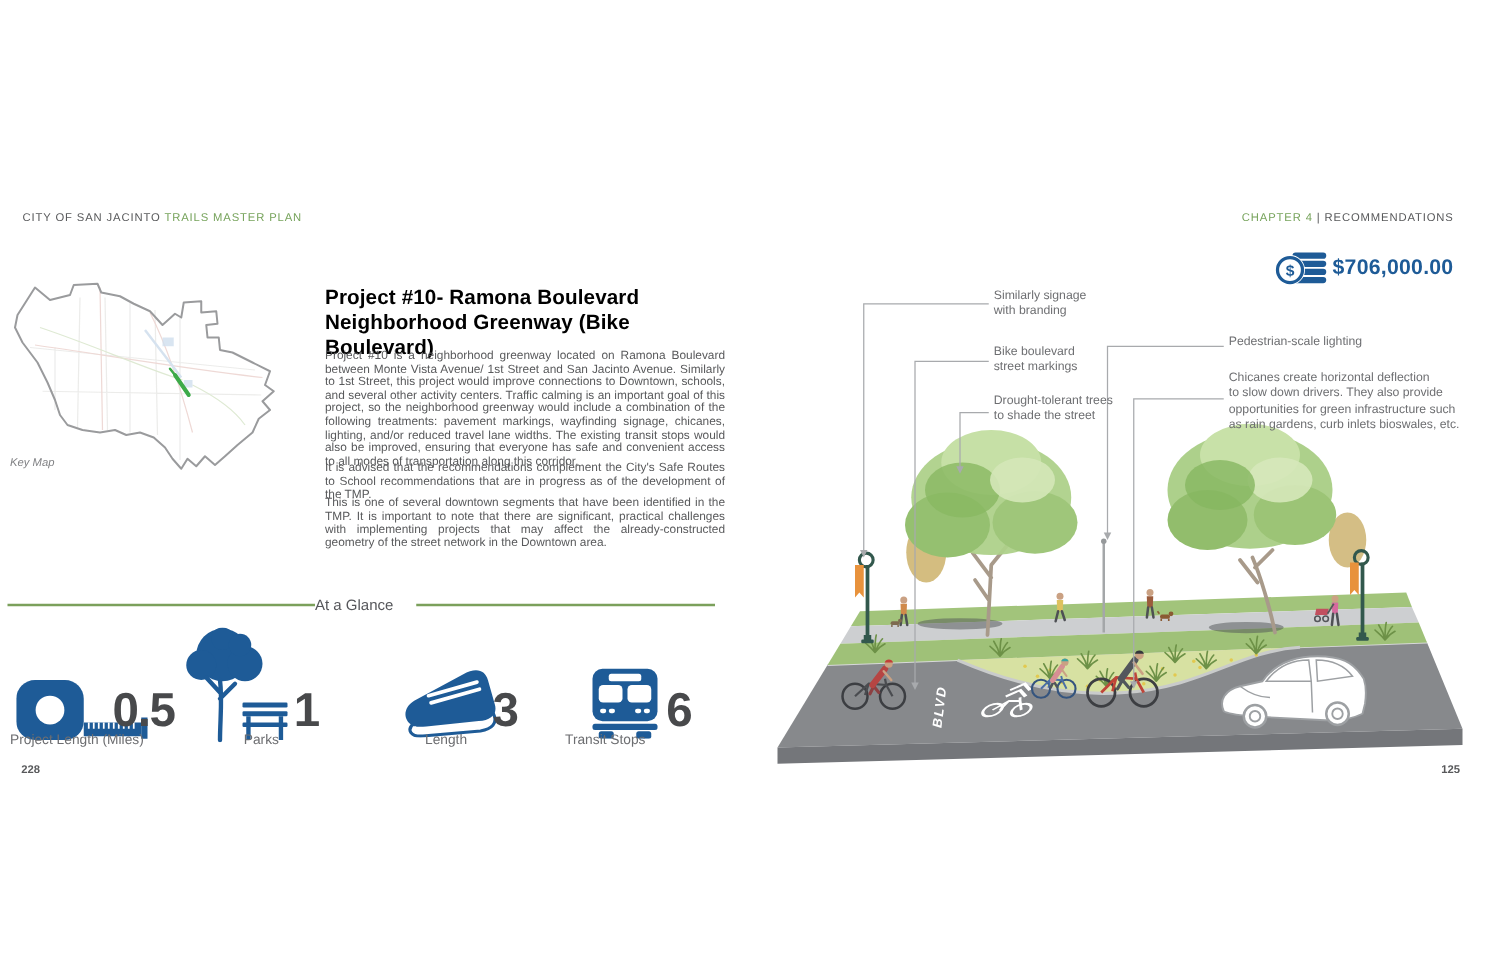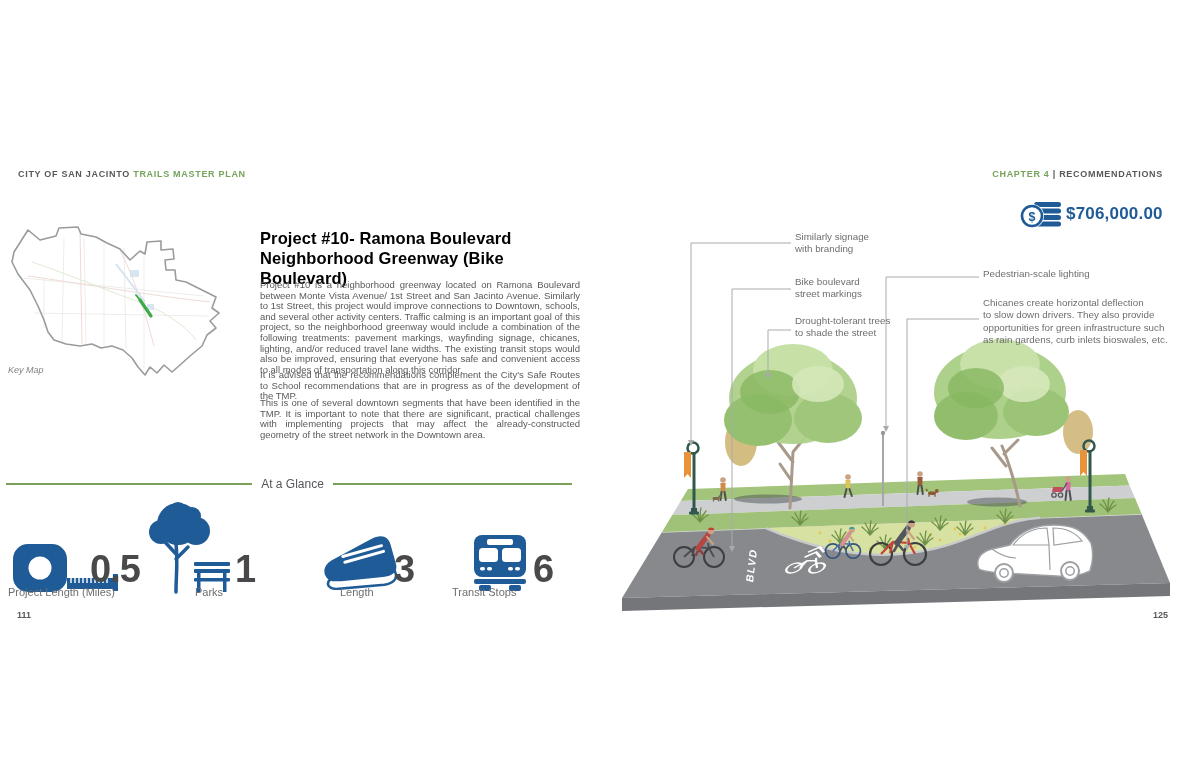--- a/index.html
+++ b/index.html
@@ -1,19 +1,19 @@
 <!DOCTYPE html>
 <html><head>
 <meta charset="utf-8">
 <style>
   html,body{margin:0;padding:0}
   body{width:1200px;height:771px;position:relative;background:#fff;overflow:hidden;
        font-family:"Liberation Sans",sans-serif;}
   .abs{position:absolute}
-  .hdr{font-size:9px;font-weight:bold;letter-spacing:.7px;color:#57585a;white-space:nowrap}
+  .hdr{font-size:9px;font-weight:normal;letter-spacing:.7px;color:#57585a;white-space:nowrap}
   .hdr .green{color:#76a35b}
   .title{font-size:16.5px;line-height:20px;font-weight:bold;color:#000000;white-space:pre-line;letter-spacing:.1px}
   .para{width:320px;font-size:9.5px;line-height:10.6px;color:#58595b;text-align:justify}
   .callout{font-size:9.8px;line-height:12.3px;color:#6d6e71;white-space:pre-line}
   .statnum{font-size:38px;font-weight:bold;color:#48494b;letter-spacing:-1px}
   .statlabel{font-size:11px;color:#6d6e71;white-space:nowrap}
   .pagenum{font-size:9px;font-weight:bold;color:#58595b}
   .divider-line{height:2px;background:#7ba05b}
   .glance{font-size:12px;color:#55565a;white-space:nowrap}
   .cost{font-size:17px;font-weight:bold;color:#1e5b97;letter-spacing:.2px}
@@ -42,21 +42,21 @@
 </svg>
 <div class="abs keymap-label" style="left:8px;top:365px">Key Map</div>
 
 <div class="abs title" style="left:260px;top:228px;width:330px">Project #10- Ramona Boulevard
 Neighborhood Greenway (Bike Boulevard)</div>
 <div class="abs para" style="left:260px;top:280px">Project #10 is a neighborhood greenway located on Ramona Boulevard between Monte Vista Avenue/ 1st Street and San Jacinto Avenue. Similarly to 1st Street, this project would improve connections to Downtown, schools, and several other activity centers. Traffic calming is an important goal of this project, so the neighborhood greenway would include a combination of the following treatments: pavement markings, wayfinding signage, chicanes, lighting, and/or reduced travel lane widths. The existing transit stops would also be improved, ensuring that everyone has safe and convenient access to all modes of transportation along this corridor.</div>
 <div class="abs para" style="left:260px;top:370px">It is advised that the recommendations complement the City's Safe Routes to School recommendations that are in progress as of the development of the TMP.</div>
 <div class="abs para" style="left:260px;top:398px">This is one of several downtown segments that have been identified in the TMP. It is important to note that there are significant, practical challenges with implementing projects that may affect the already-constructed geometry of the street network in the Downtown area.</div>
 
 <div class="abs divider-line" style="left:6px;top:483px;width:246px"></div>
-<div class="abs glance" style="left:252px;top:477px;width:81px;text-align:center">At a Glance</div>
+<div class="abs glance" style="left:252px;top:477px;width:81px;">At a Glance</div>
 <div class="abs divider-line" style="left:333px;top:483px;width:239px"></div>
 
 <div>
   <svg class="abs" style="left:13px;top:544px" width="108" height="50" viewBox="0 0 108 50">
     <rect x="0" y="0" width="54" height="48" rx="15" fill="#1e5b97"></rect>
     <circle cx="27" cy="24" r="11.5" fill="#fff"></circle>
     <rect x="54" y="34" width="46" height="11" fill="#1e5b97"></rect>
     <g stroke="#fff" stroke-width="1.4">
       <path d="M58,34 v5 M62,34 v5 M66,34 v5 M70,34 v5 M74,34 v5 M78,34 v5 M82,34 v5 M86,34 v5 M90,34 v5 M94,34 v5"></path>
     </g>
@@ -111,21 +111,21 @@
     <rect x="36" y="34" width="5" height="3.5" rx="1.7" fill="#fff"></rect>
     <rect x="43" y="34" width="5" height="3.5" rx="1.7" fill="#fff"></rect>
     <rect x="2" y="46" width="52" height="5" rx="2" fill="#1e5b97"></rect>
     <rect x="7" y="52" width="12" height="6" rx="2" fill="#1e5b97"></rect>
     <rect x="37" y="52" width="12" height="6" rx="2" fill="#1e5b97"></rect>
   </svg>
   <div class="abs statnum" style="left:533px;top:548px">6</div>
   <div class="abs statlabel" style="left:452px;top:586px">Transit Stops</div>
 </div>
 
-<div class="abs pagenum" style="left:17px;top:610px">111</div>
+<div class="abs pagenum" style="left:17px;top:610px">228</div>
 
 <div class="abs hdr" style="right:37px;top:169px">
   <span class="green">CHAPTER 4</span>
   <span>| RECOMMENDATIONS</span>
 </div>
 
 <svg class="abs" style="left:1020px;top:200px" width="42" height="30" viewBox="0 0 42 30">
   <g fill="#1e5b97">
     <rect x="14" y="2" width="27" height="5" rx="2.5"></rect>
     <rect x="14" y="8.5" width="27" height="5" rx="2.5"></rect>

